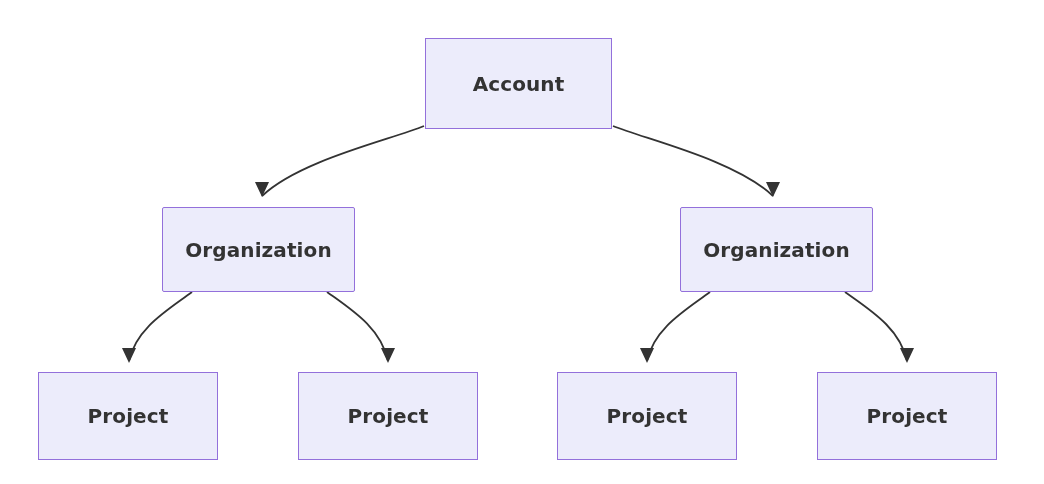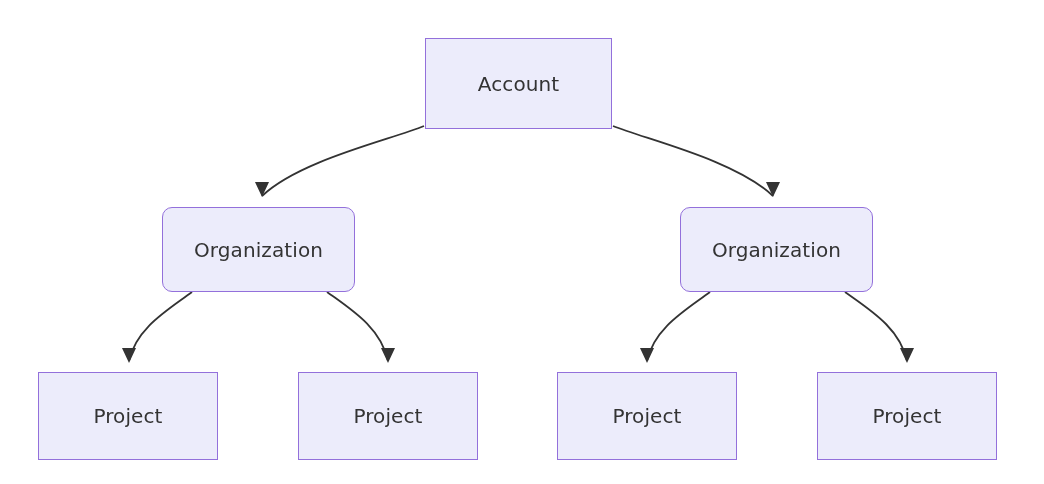--- a/index.html
+++ b/index.html
@@ -41,30 +41,30 @@
     background: #ECECFB;
     border: 1.6px solid #9370DB;
     display: flex;
     align-items: center;
     justify-content: center;
     z-index: 2;
   }
   .node-label {
     color: #333333;
     font-size: 20px;
-    font-weight: 400;
+    font-weight: 700;
     line-height: 1;
     white-space: nowrap;
     letter-spacing: 0.1px;
   }
   .node-rect {
     border-radius: 0px;
   }
   .node-round {
-    border-radius: 10px;
+    border-radius: 2px;
   }
 </style>
 </head>
 <body>
 
 <div id="diagram-root" style="background: rgb(255, 255, 255);">
 
   <svg id="edge-layer" viewBox="0 0 1044 484">
     <path class="edge-path" d="M 424,126 C 390,140 300,160 262,196" style="stroke: rgb(51, 51, 51);"></path>
     <polygon class="arrow-head" points="255,182 269,182 262,197" style="fill: rgb(51, 51, 51);"></polygon>

